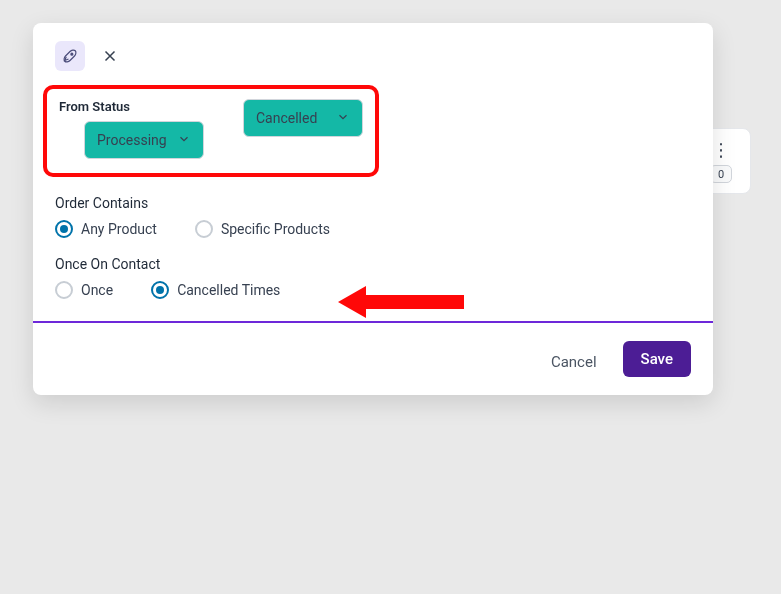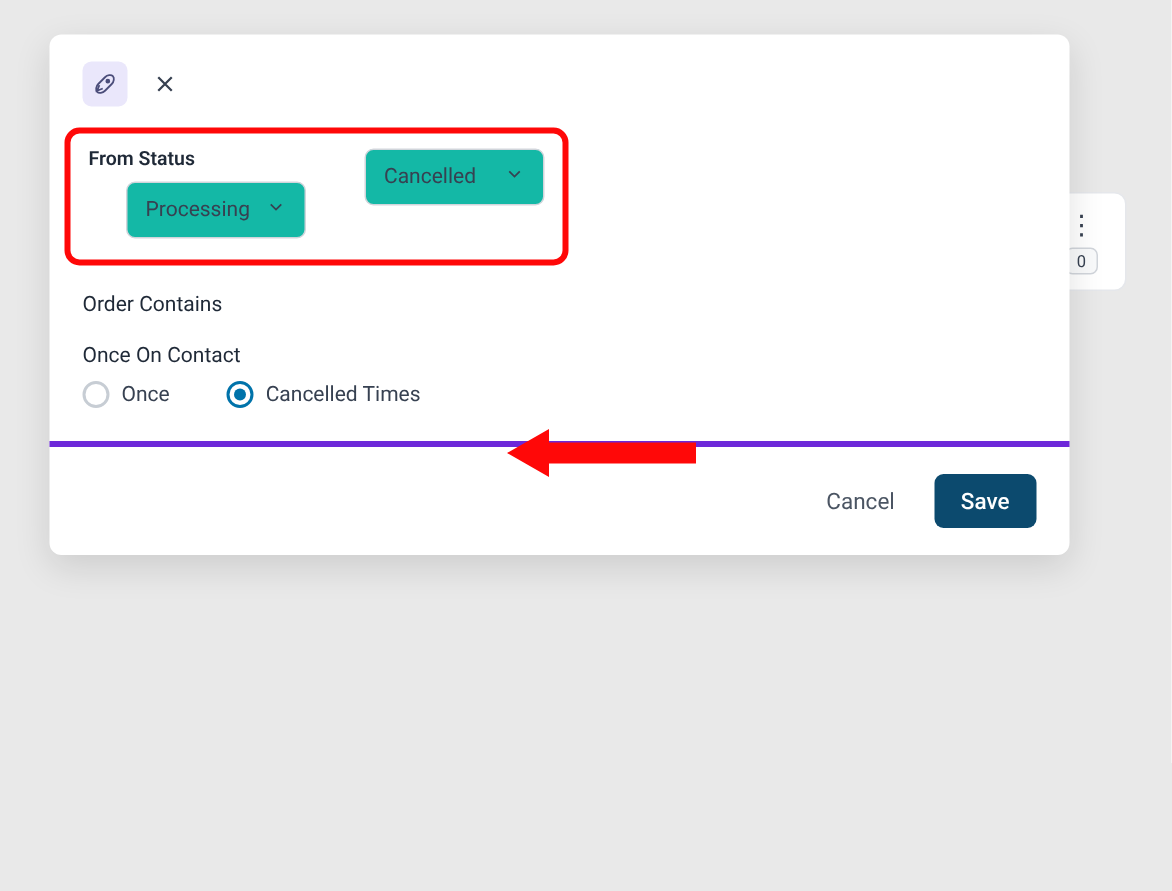--- a/index.html
+++ b/index.html
@@ -69,25 +69,25 @@
   .toggle {
     width: 38px; height: 20px; border-radius: 999px; background: #0073aa; position: relative; cursor: pointer; flex-shrink: 0;
   }
   .toggle::after {
     content: ""; position: absolute; width: 16px; height: 16px; background: #fff; border-radius: 50%;
     top: 2px; right: 2px;
   }
   .toggle-label { font-size: 14px; color: #374151; }
 
   .modal-footer {
-    border-top: 4px solid #6d28d9; padding: 18px 22px; display: flex; justify-content: flex-end; gap: 18px; align-items: center;
+    border-top: 2px solid #6d28d9; padding: 18px 22px; display: flex; justify-content: flex-end; gap: 18px; align-items: flex-end;
   }
   .btn-cancel { font-size: 15px; color: #4b5563; cursor: pointer; background: none; border: none; padding: 6px 8px; }
   .btn-save {
-    font-size: 15px; color: #fff; background: #0c4a6e; border: none;
+    font-size: 15px; color: #fff; background: #4c1d95; border: none;
     padding: 9px 18px; border-radius: 6px; cursor: pointer; font-weight: 500;
   }
 
   .arrow {
     position: absolute; top: 278px; left: 338px; width: 130px; height: 48px; pointer-events: none;
   }
 </style>
 </head>
 <body>
 
@@ -133,20 +133,30 @@
           <span class="chev">
             <svg viewBox="0 0 24 24" fill="none" stroke="#374151" stroke-width="2">
                 <path d="M6 9l6 6 6-6"></path>
               </svg>
           </span>
         </div>
       </div>
     </div>
 
     <div class="section-label">Order Contains</div>
+    <div class="radio-row">
+      <div class="radio-opt">
+        <div class="radio selected"></div>
+        <span class="radio-label">Any Product</span>
+      </div>
+      <div class="radio-opt">
+        <div class="radio"></div>
+        <span class="radio-label">Specific Products</span>
+      </div>
+    </div>
 
     <div class="section-label">Once On Contact</div>
     <div class="radio-row">
       <div class="radio-opt">
         <div class="radio"></div>
         <span class="radio-label">Once</span>
       </div>
       <div class="radio-opt">
         <div class="radio selected"></div>
         <span class="radio-label">Cancelled Times</span>

